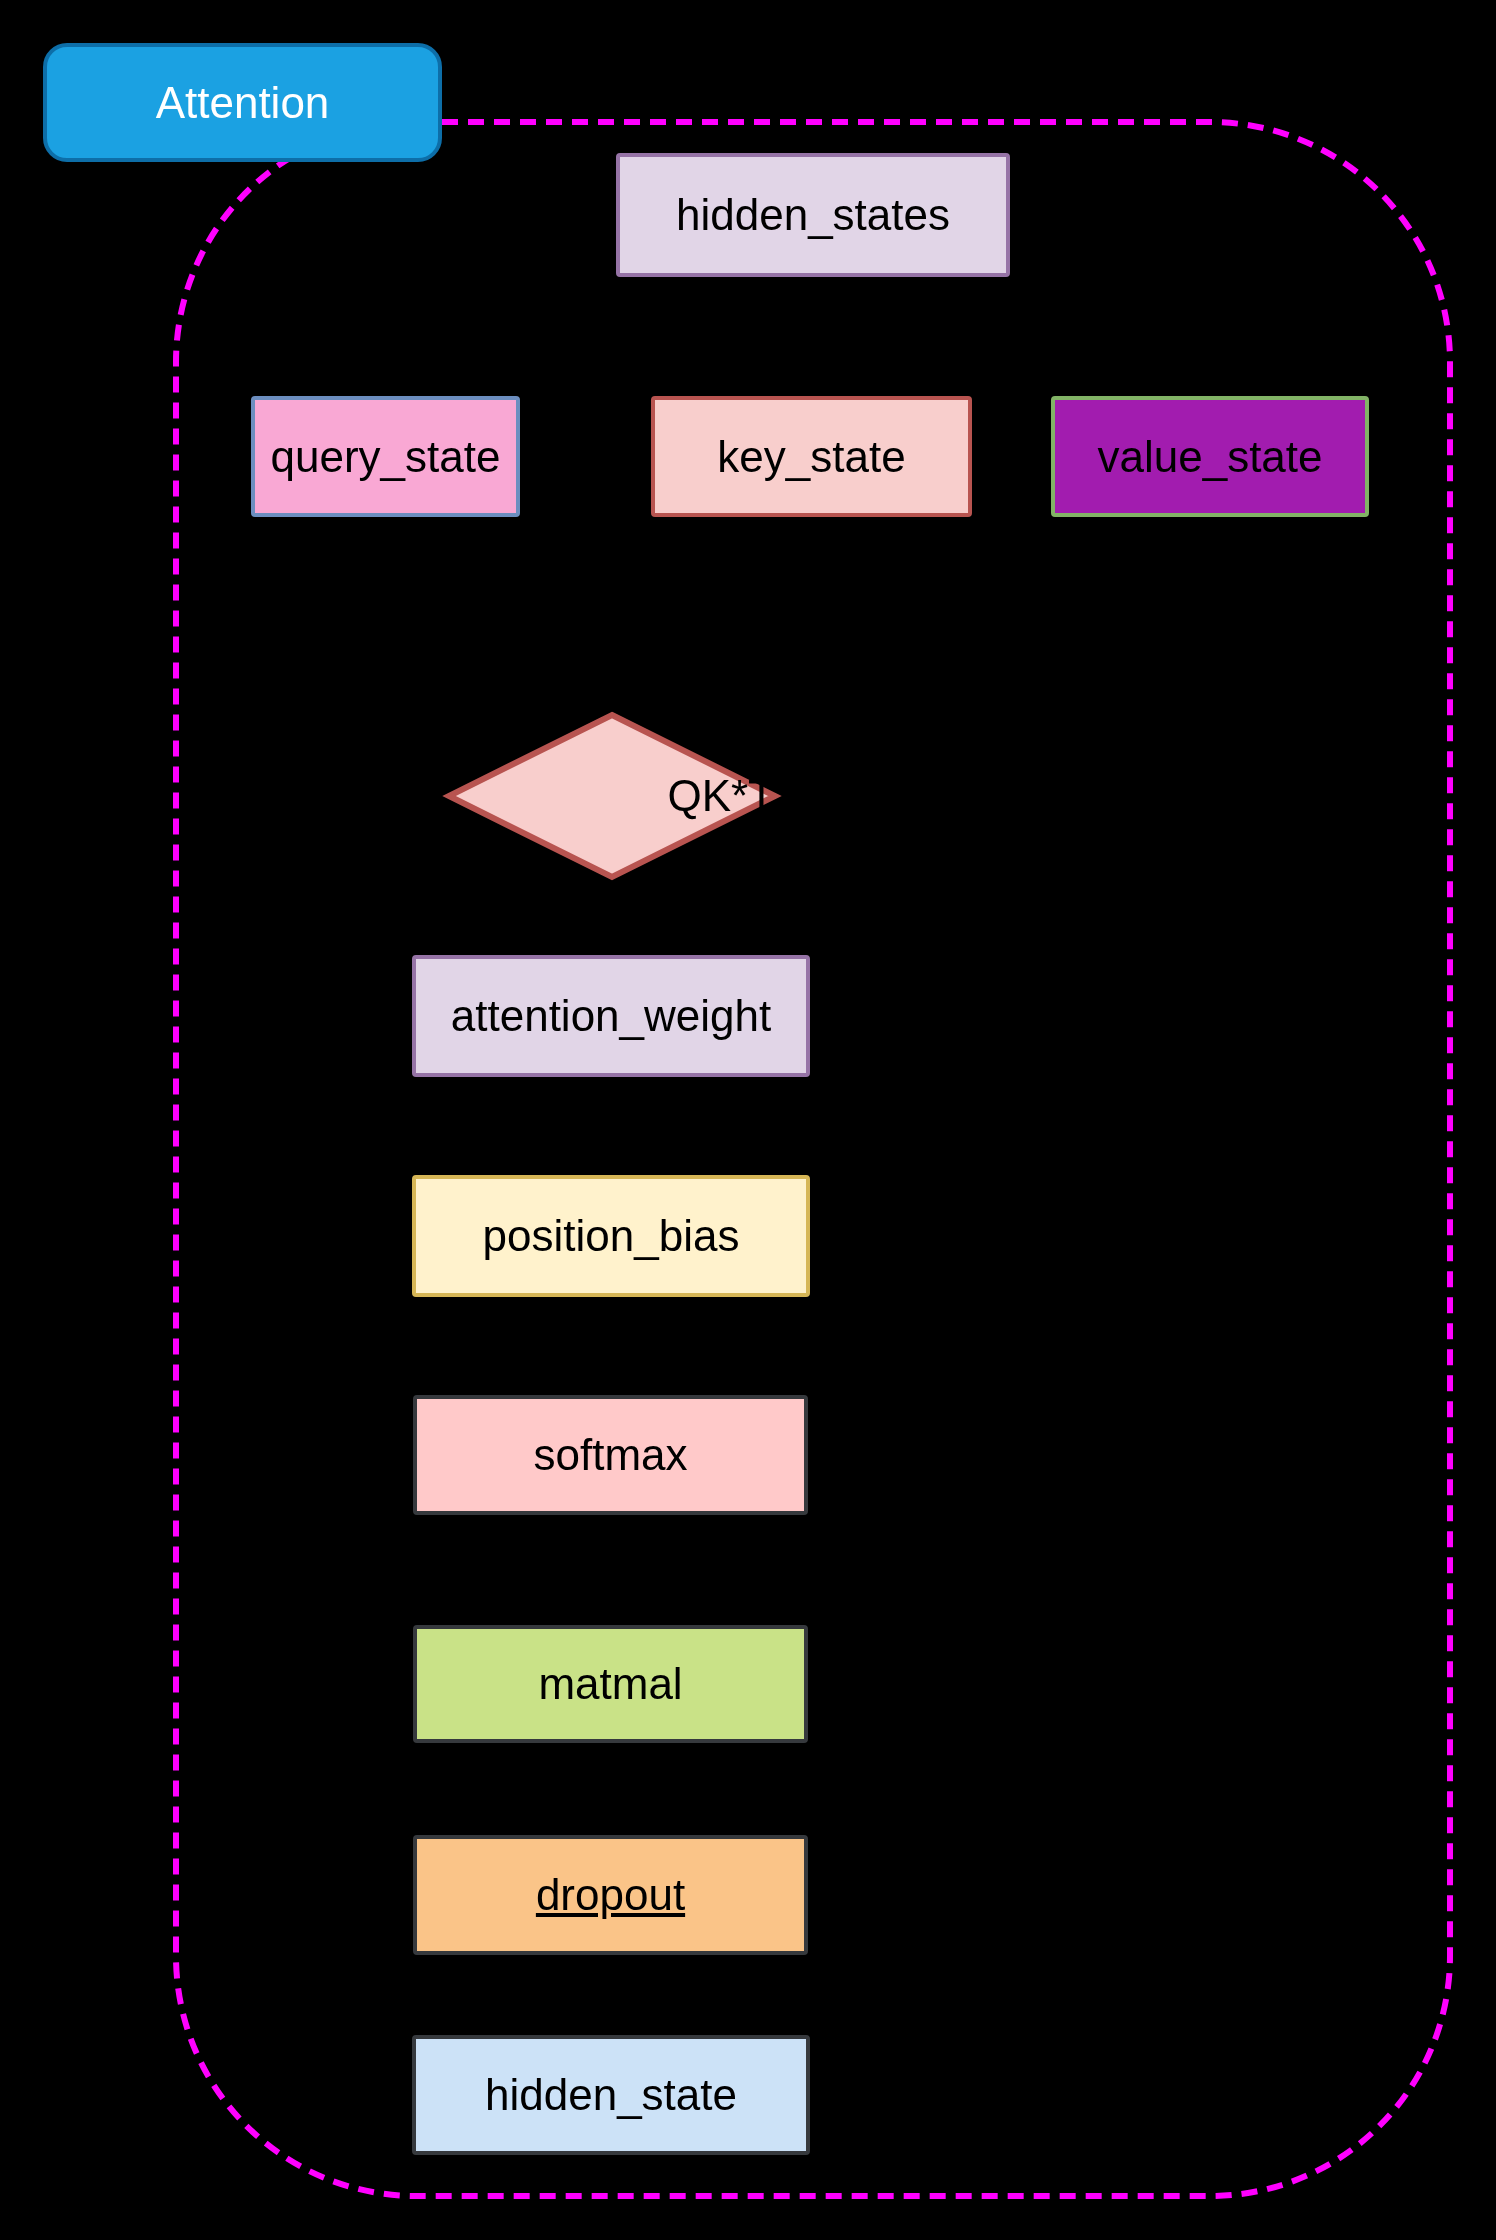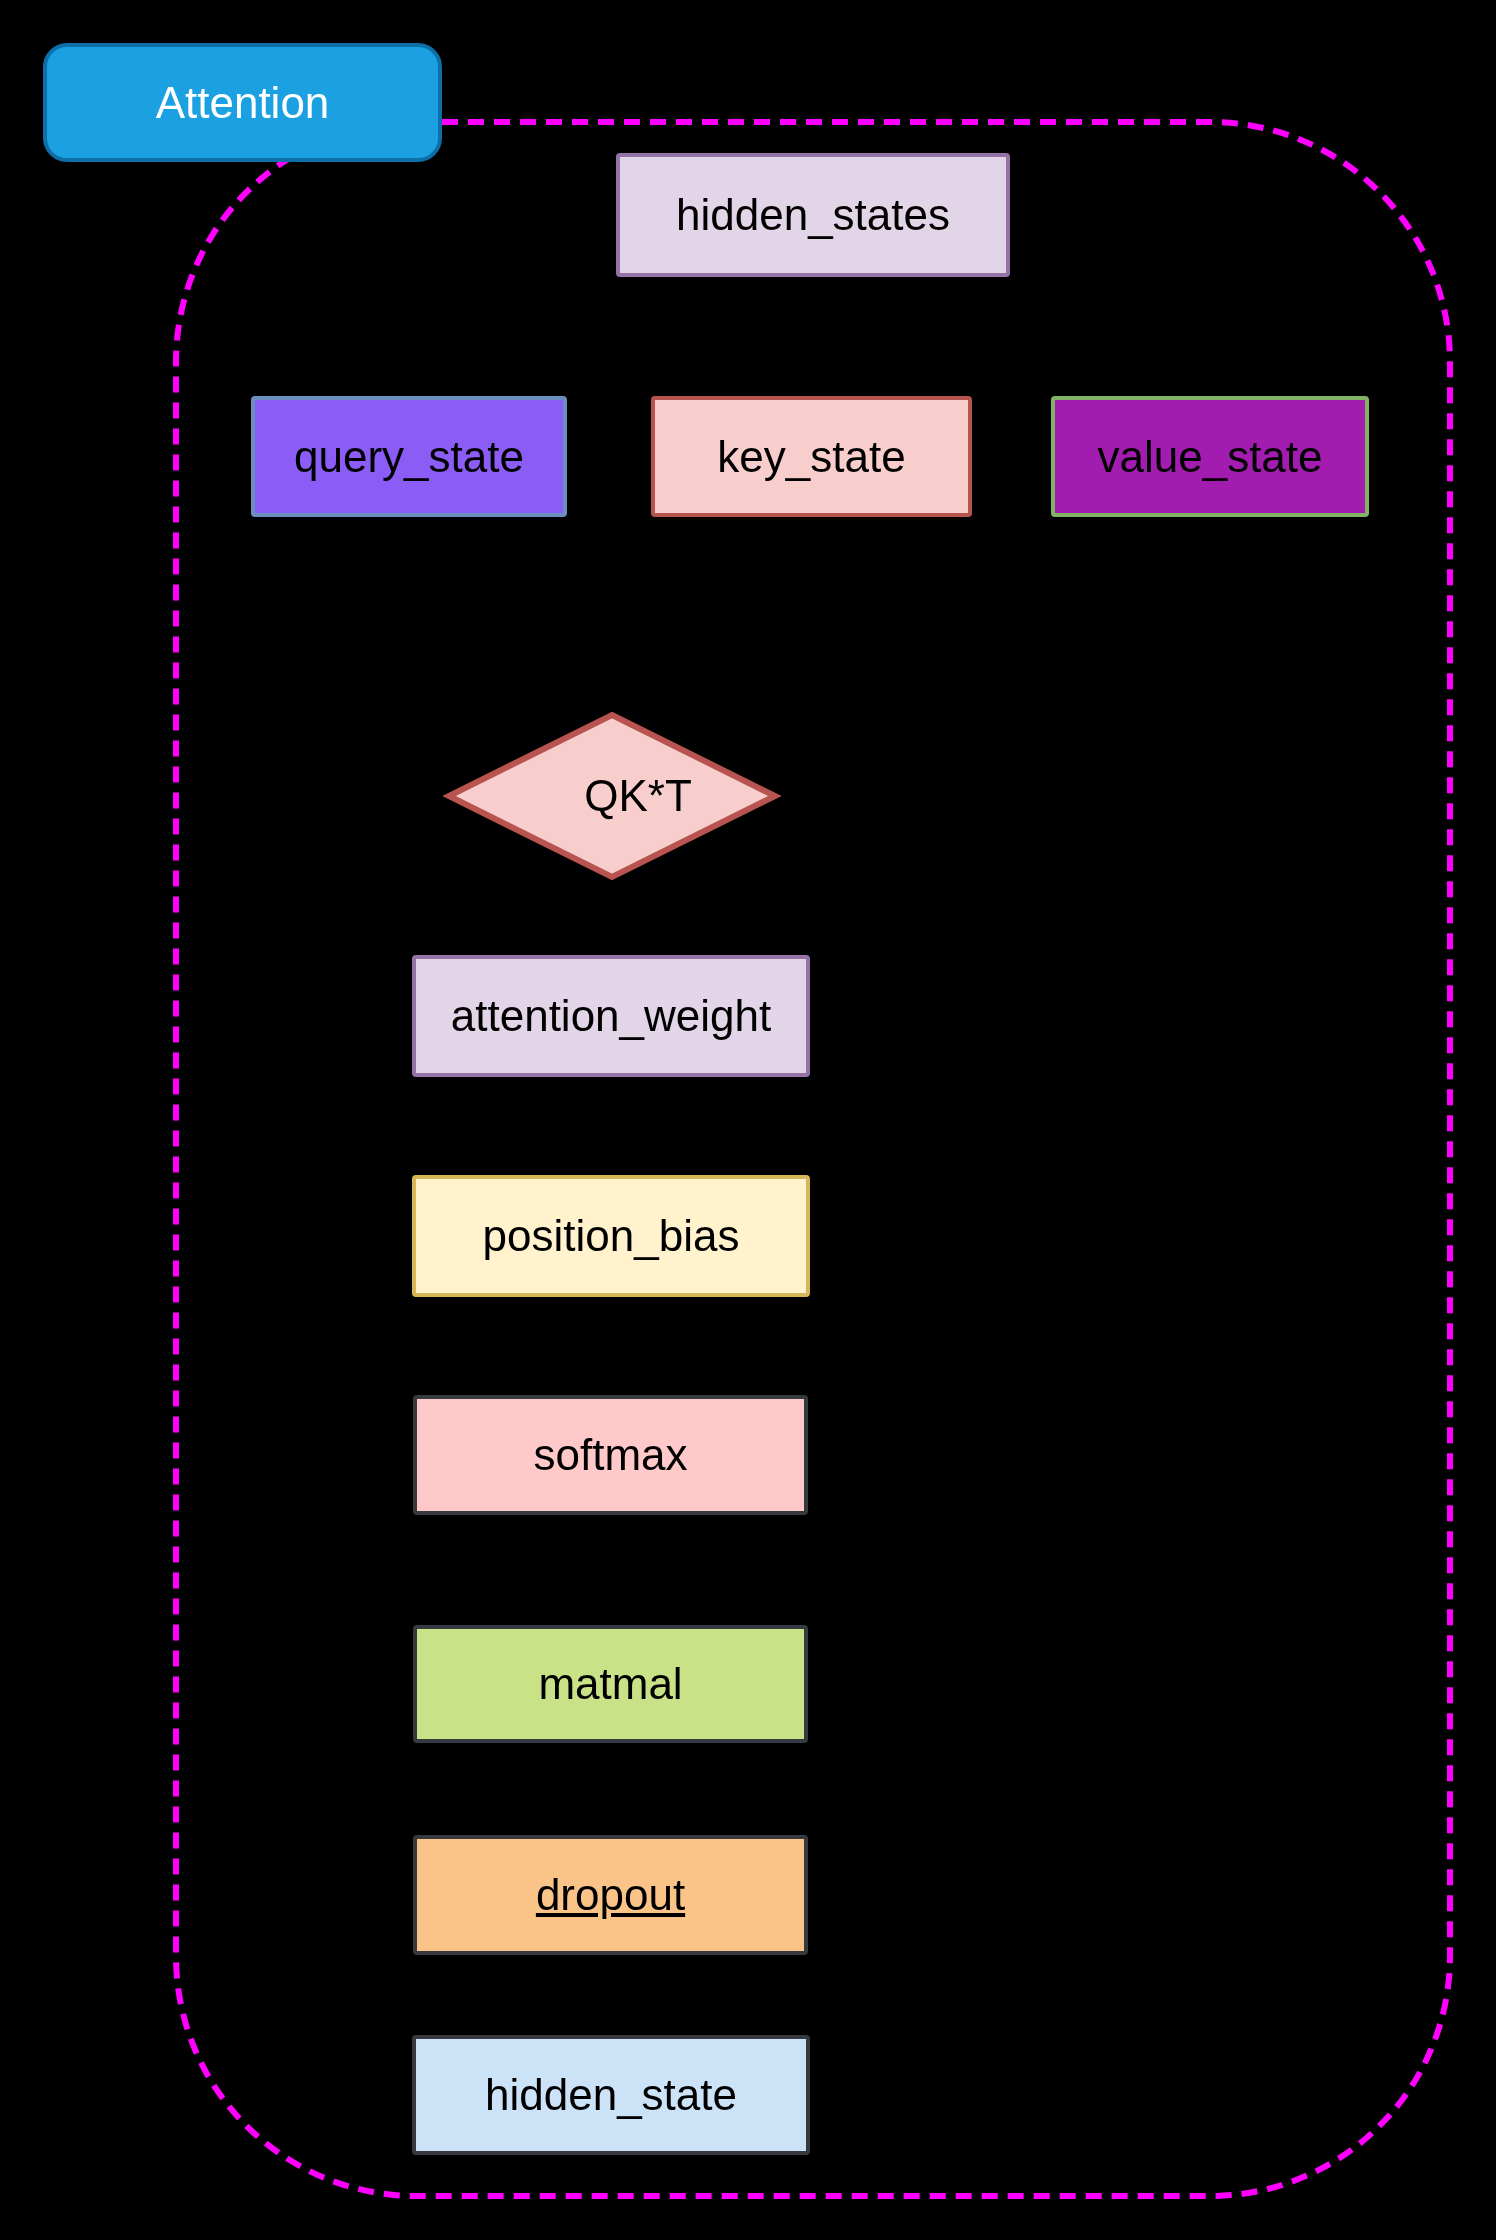--- a/index.html
+++ b/index.html
@@ -39,35 +39,36 @@
   .node-title {
     left: 43px; top: 43px; width: 399px; height: 119px;
     background: #1BA1E2;
     border-color: #0D6EA8;
     border-radius: 24px;
     color: #FFFFFF;
     z-index: 3;
   }
   
   .node-hidden-states   { left: 616px;  top: 153px;  width: 394px; height: 124px; background: #E1D5E7; border-color: #9673A6; }
-  .node-query-state     { left: 251px;  top: 396px;  width: 316px; height: 121px; background: #8b5cf6; border-color: #6C8EBF; }
+  .node-query-state     { left: 251px;  top: 396px;  width: 269px; height: 121px; background: #f9a8d4; border-color: #6C8EBF; }
   .node-key-state       { left: 651px;  top: 396px;  width: 321px; height: 121px; background: #F8CECC; border-color: #B85450; }
   .node-value-state     { left: 1051px; top: 396px;  width: 318px; height: 121px; background: #a21caf; border-color: #82B366; }
   .node-attention-weight{ left: 412px;  top: 955px;  width: 398px; height: 122px; background: #E1D5E7; border-color: #9673A6; }
   .node-position-bias   { left: 412px;  top: 1175px; width: 398px; height: 122px; background: #FFF2CC; border-color: #D6B656; }
   .node-softmax         { left: 413px;  top: 1395px; width: 395px; height: 120px; background: #FFC9C9; border-color: #36393D; }
   .node-matmal          { left: 413px;  top: 1625px; width: 395px; height: 118px; background: #C9E287; border-color: #36393D; }
   .node-dropout         { left: 413px;  top: 1835px; width: 395px; height: 120px; background: #FAC488; border-color: #36393D; text-decoration: underline; }
   .node-hidden-state    { left: 412px;  top: 2035px; width: 398px; height: 120px; background: #CCE2F7; border-color: #36393D; }
   
   .node-qkt-label {
-    left: 475px; top: 715px; width: 326px; height: 162px;
+    left: 449px; top: 715px; width: 326px; height: 162px;
     background: transparent;
     border: none;
     z-index: 2;
+    justify-content: flex-end;
   }
 </style>
 </head>
 <body>
 
 <div class="canvas">
 
   <svg class="layer-svg" width="1496" height="2240" viewBox="0 0 1496 2240">
     <rect x="176" y="122" width="1274" height="2074" rx="240" ry="240" fill="none" stroke="#FF00FF" stroke-width="6" stroke-dasharray="16 10"></rect>
     <polygon points="612,715 775,796 612,877 449,796" fill="#F8CECC" stroke="#B85450" stroke-width="6" stroke-linejoin="miter"></polygon>

